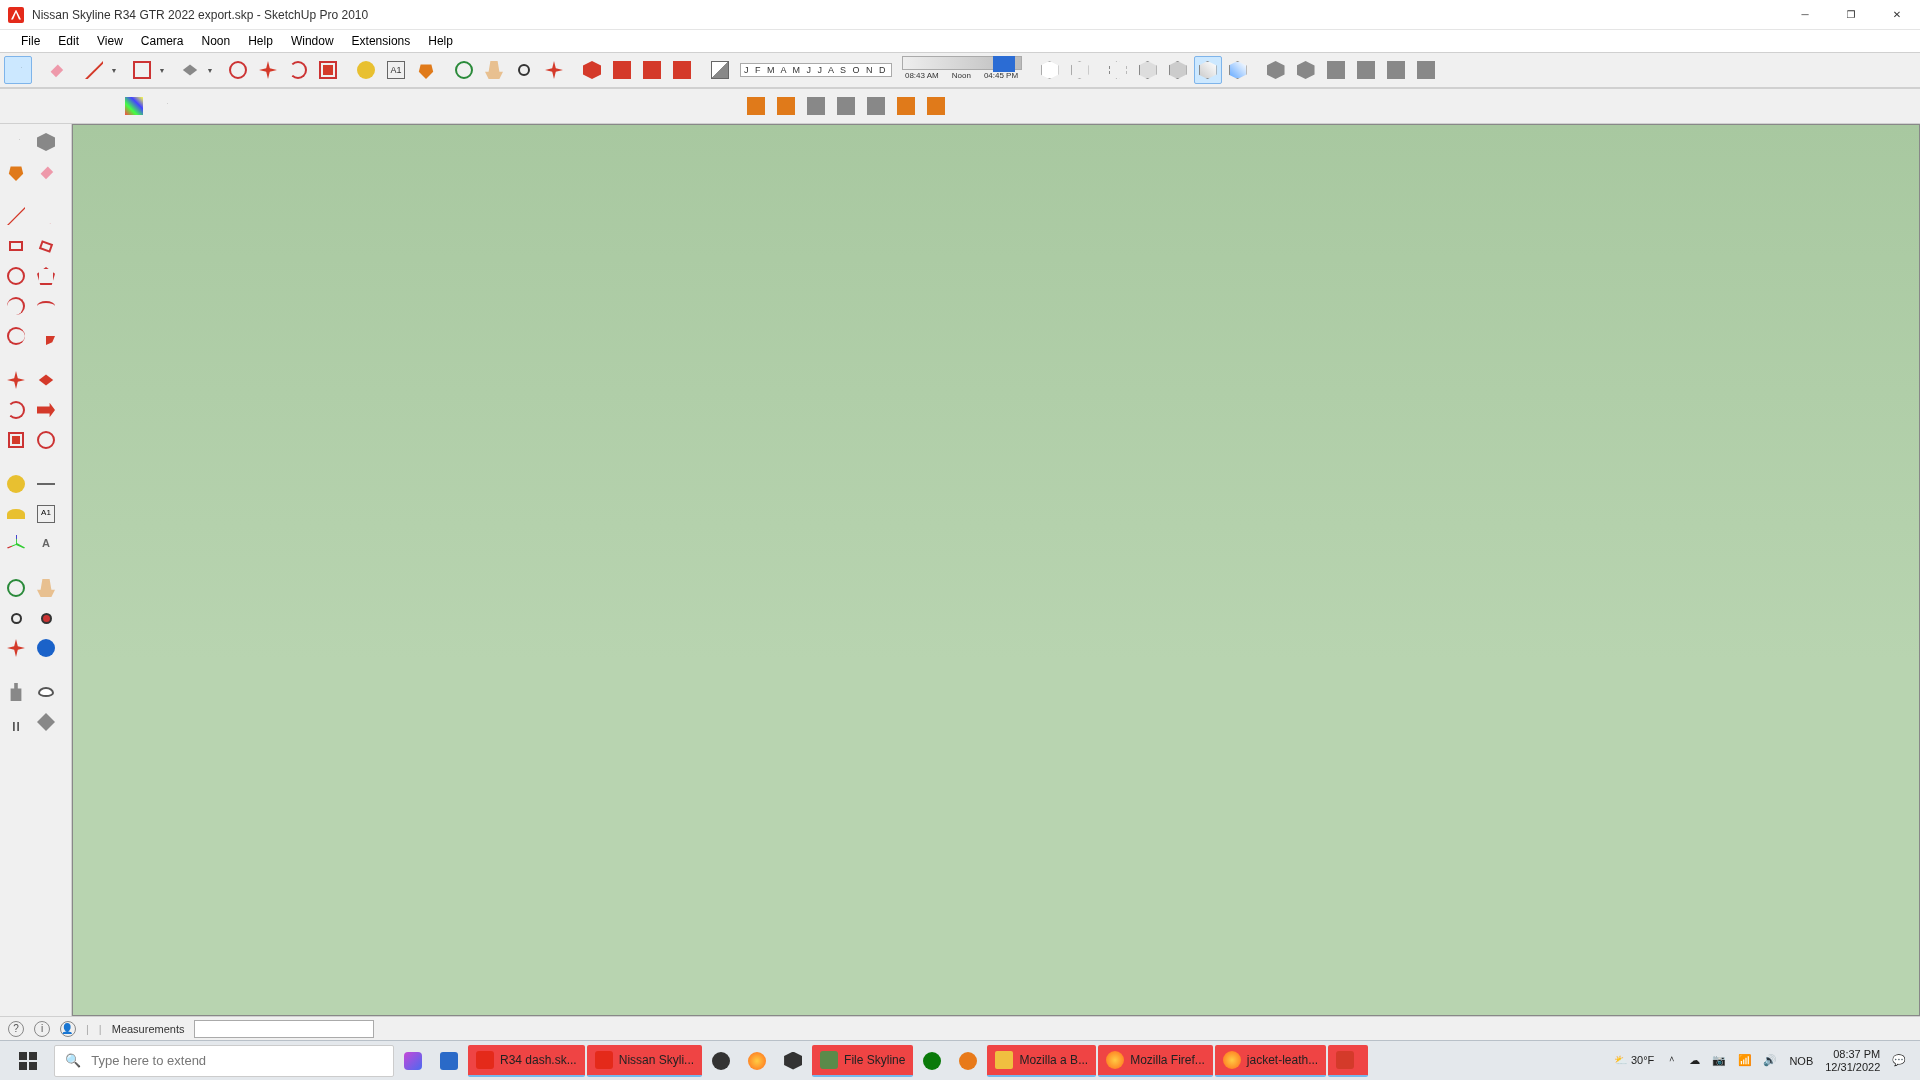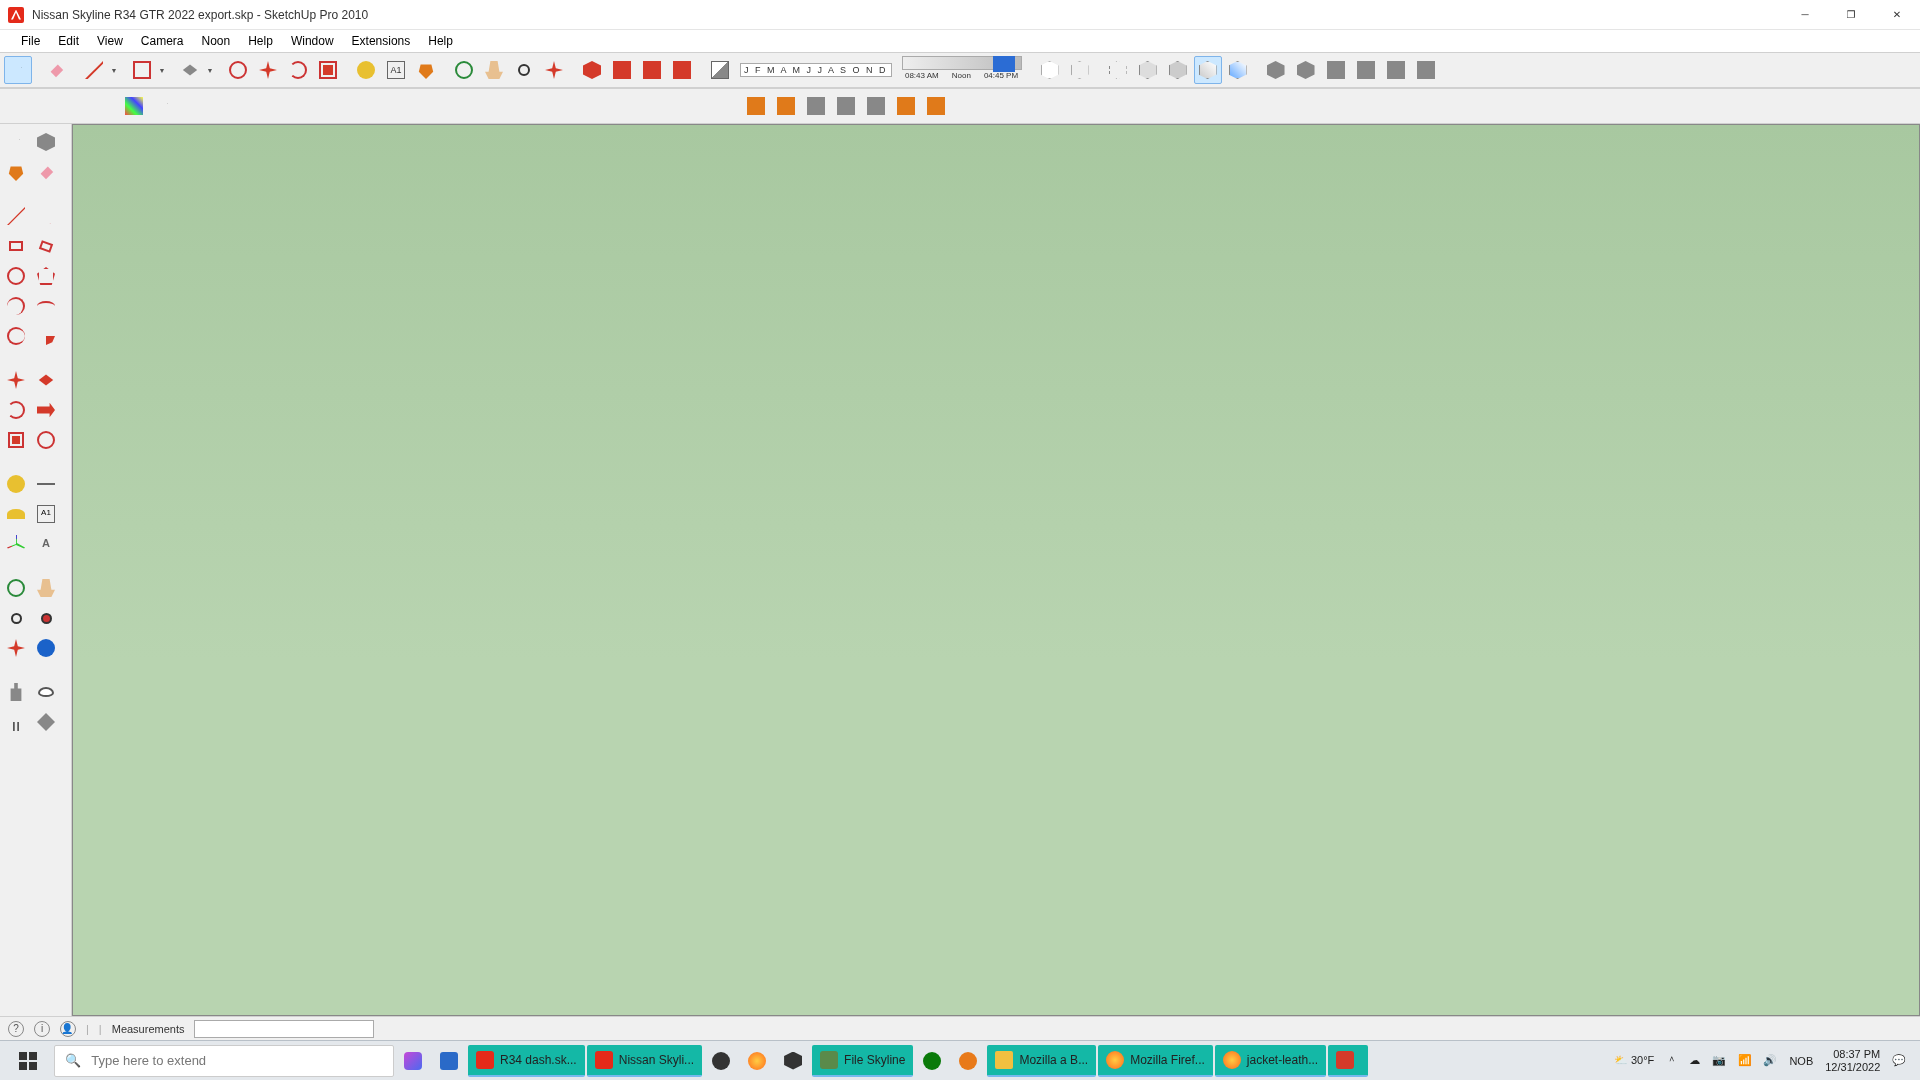--- a/index.html
+++ b/index.html
@@ -40,21 +40,21 @@
 .statusbar .meas-label { color:#333; }
 .statusbar .meas-box { width:180px; height:18px; background:#fff; border:1px solid #aaa; }
 .statusbar .s-ico{width:16px;height:16px;border:1px solid #888;border-radius:50%;display:flex;align-items:center;justify-content:center;font-size:10px;color:#555;}
 
 .taskbar { height:40px; background:#e4e8ec; border-top:1px solid #b8c0c8; display:flex; align-items:center; padding:0 4px; gap:2px; }
 .taskbar .start { width:48px; height:40px; display:flex; align-items:center; justify-content:center; }
 .win-logo{width:18px;height:18px;display:grid;grid-template:1fr 1fr/1fr 1fr;gap:2px;}
 .win-logo div{background:#333;}
 .search-box { flex:0 0 340px; height:32px; background:#fff; border:1px solid #ccc; border-radius:2px; display:flex; align-items:center; padding:0 10px; gap:10px; color:#777; font-size:13px;}
 .task-item { height:32px; padding:0 8px; display:flex; align-items:center; gap:6px; font-size:12px; color:#222; border-radius:2px;}
-.task-item.running { background:#14b8a6; border-bottom:2px solid #76b9ed;}
+.task-item.running { background:#ef4444; border-bottom:2px solid #76b9ed;}
 .task-item .ico{width:18px;height:18px;border-radius:3px;}
 .systray { margin-left:auto; display:flex; align-items:center; gap:12px; padding:0 10px; font-size:11px; color:#222;}
 .systray .clock { text-align:right; line-height:13px; font-size:11px;}
 
 
 .g{width:18px;height:18px;display:block;}
 .arrow{background:conic-gradient(from 45deg,#000 0 25%,transparent 0);clip-path:polygon(0 0,70% 35%,40% 45%,60% 100%,45% 100%,30% 55%,0 70%);}
 .red{background:#d43a2a;} .pink{background:#e9a;} .blue{background:#1a62c9;} .grn{background:#2a8a3a;} .org{background:#e07a1a;} .gry{background:#888;} .ylw{background:#e8c030;}
 </style>
 </head>

